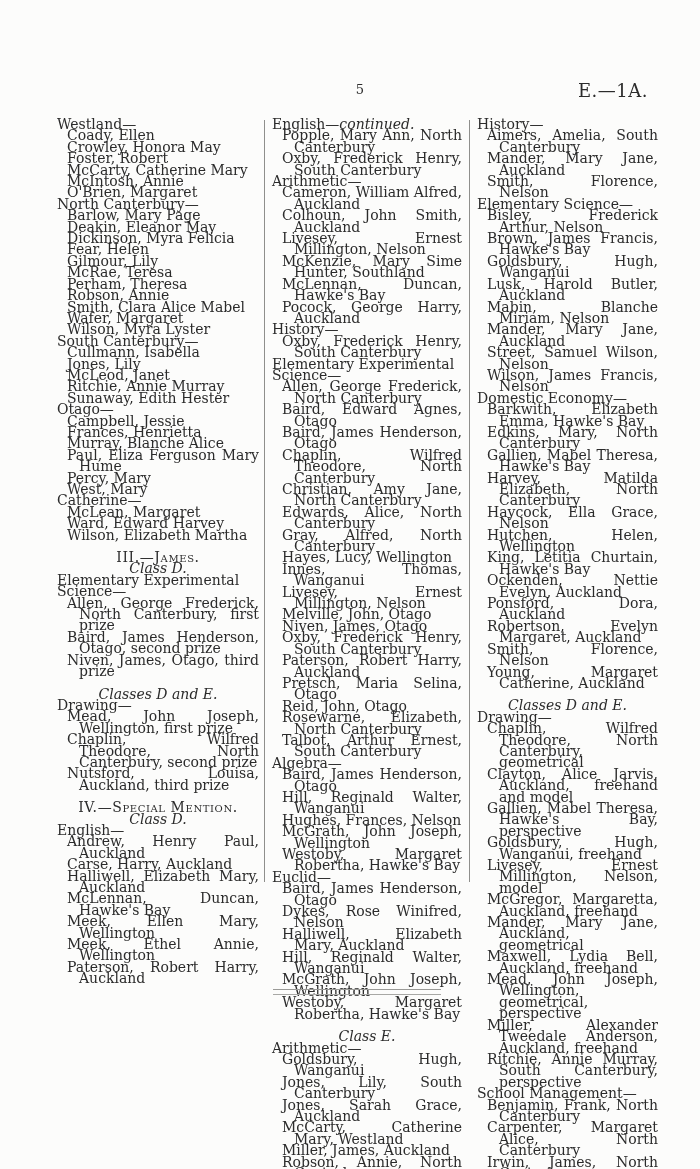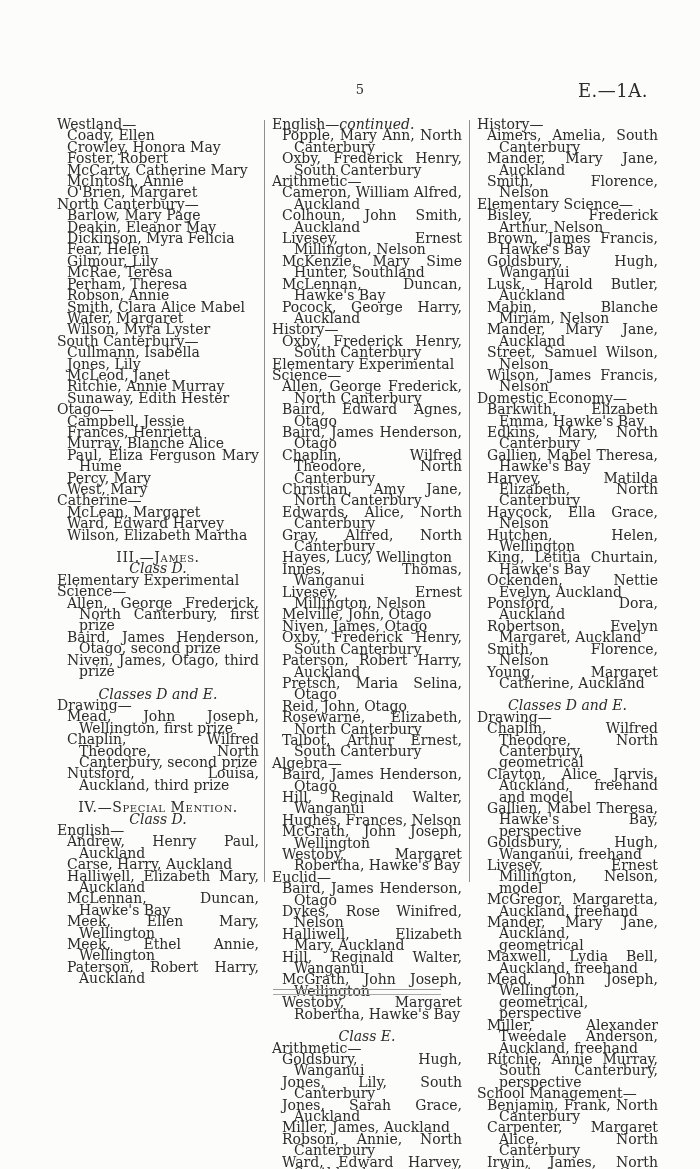--- a/index.html
+++ b/index.html
@@ -163,20 +163,21 @@
       <div class="item">Dykes, Rose Winifred, Nelson</div>
       <div class="item">Halliwell, Elizabeth Mary, Auckland</div>
       <div class="item">Hill, Reginald Walter, Wanganui</div>
       <div class="item">McGrath, John Joseph, Wellington</div>
       <div class="item">Westoby, Margaret Robertha, Hawke's Bay</div>
       <div class="center it">Class E.</div>
       <div class="label">Arithmetic—</div>
       <div class="item">Goldsbury, Hugh, Wanganui</div>
       <div class="item">Jones, Lily, South Canterbury</div>
       <div class="item">Jones, Sarah Grace, Auckland</div>
+      <div class="item">McCarty, Catherine Mary, Westland</div>
       <div class="item">Miller, James, Auckland</div>
       <div class="item">Robson, Annie, North Canterbury</div>
       <div class="item">Ward, Edward Harvey, Southland</div>
     </div>
   <div class="col col-3">
       <div class="label">History—</div>
       <div class="item">Aimers, Amelia, South Canterbury</div>
       <div class="item">Mander, Mary Jane, Auckland</div>
       <div class="item">Smith, Florence, Nelson</div>
       <div class="label">Elementary Science—</div>

